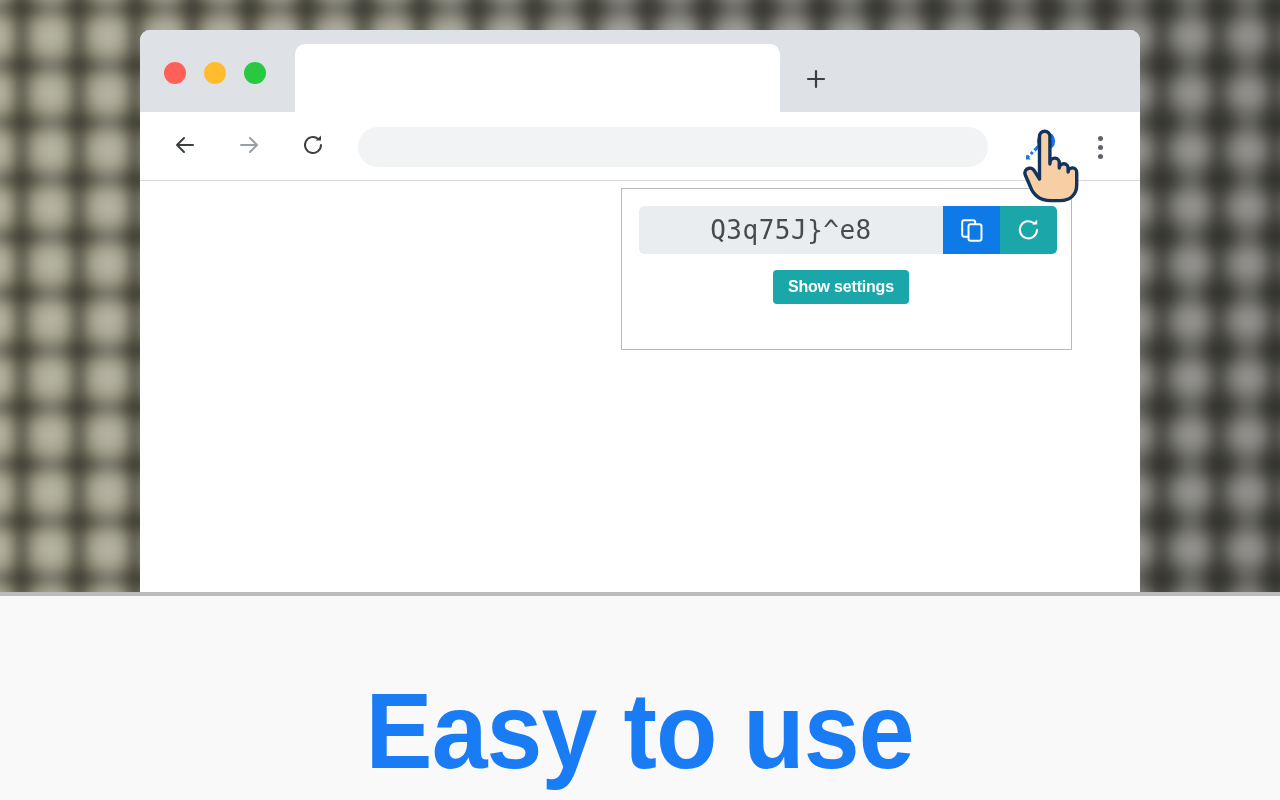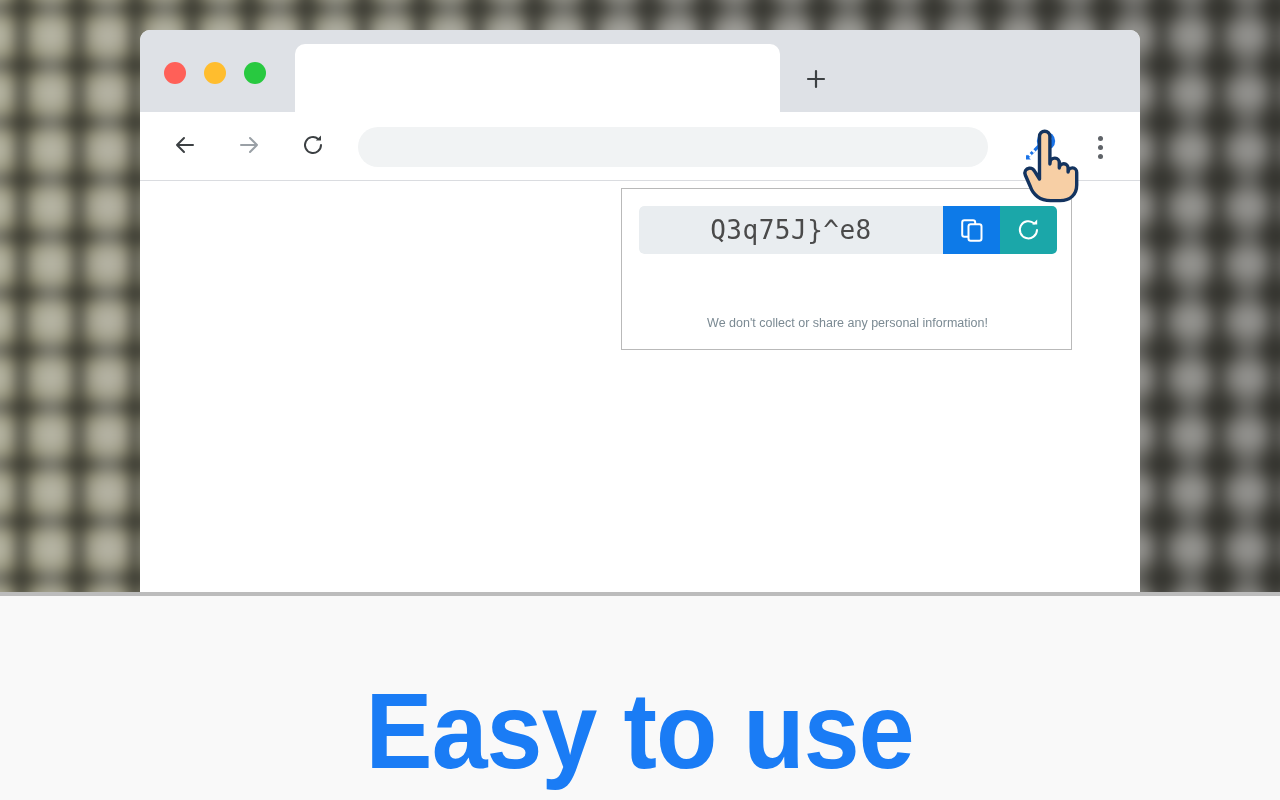--- a/index.html
+++ b/index.html
@@ -344,22 +344,22 @@
       </div>
 
       <div class="pw-btn refresh">
         <svg width="26" height="26" viewBox="0 0 26 26">
           <path d="M21 13 A8.6 8.6 0 1 1 18.2 6.4" fill="none" stroke="#ffffff" stroke-width="2" stroke-linecap="round"></path>
           <path d="M21.2 2.6 L21.2 7.6 L16.2 7.6 Z" fill="#ffffff"></path>
         </svg>
       </div>
     </div>
 
-
-    <div class="privacy-note">We don't collect or share any personal information!</div>
+    <button class="settings-btn">Show settings</button>
+
   </div>
 
   <div class="cursor">
     <svg width="68" height="76" viewBox="0 0 68 76">
       <g fill="#f7cfa5" stroke="#13335f" stroke-width="3.4" stroke-linejoin="round" stroke-linecap="round">
         <path d="M21.5 40 V8.5 a5.2 5.2 0 0 1 10.4 0 V36
                  l0.2 -1.5 a4.6 4.6 0 0 1 9.2 0.4 V40
                  a4.4 4.4 0 0 1 8.8 0.3 V44
                  a4.3 4.3 0 0 1 8.6 0.4 V57
                  c0 9.5 -6.4 15.6 -16.6 15.6

